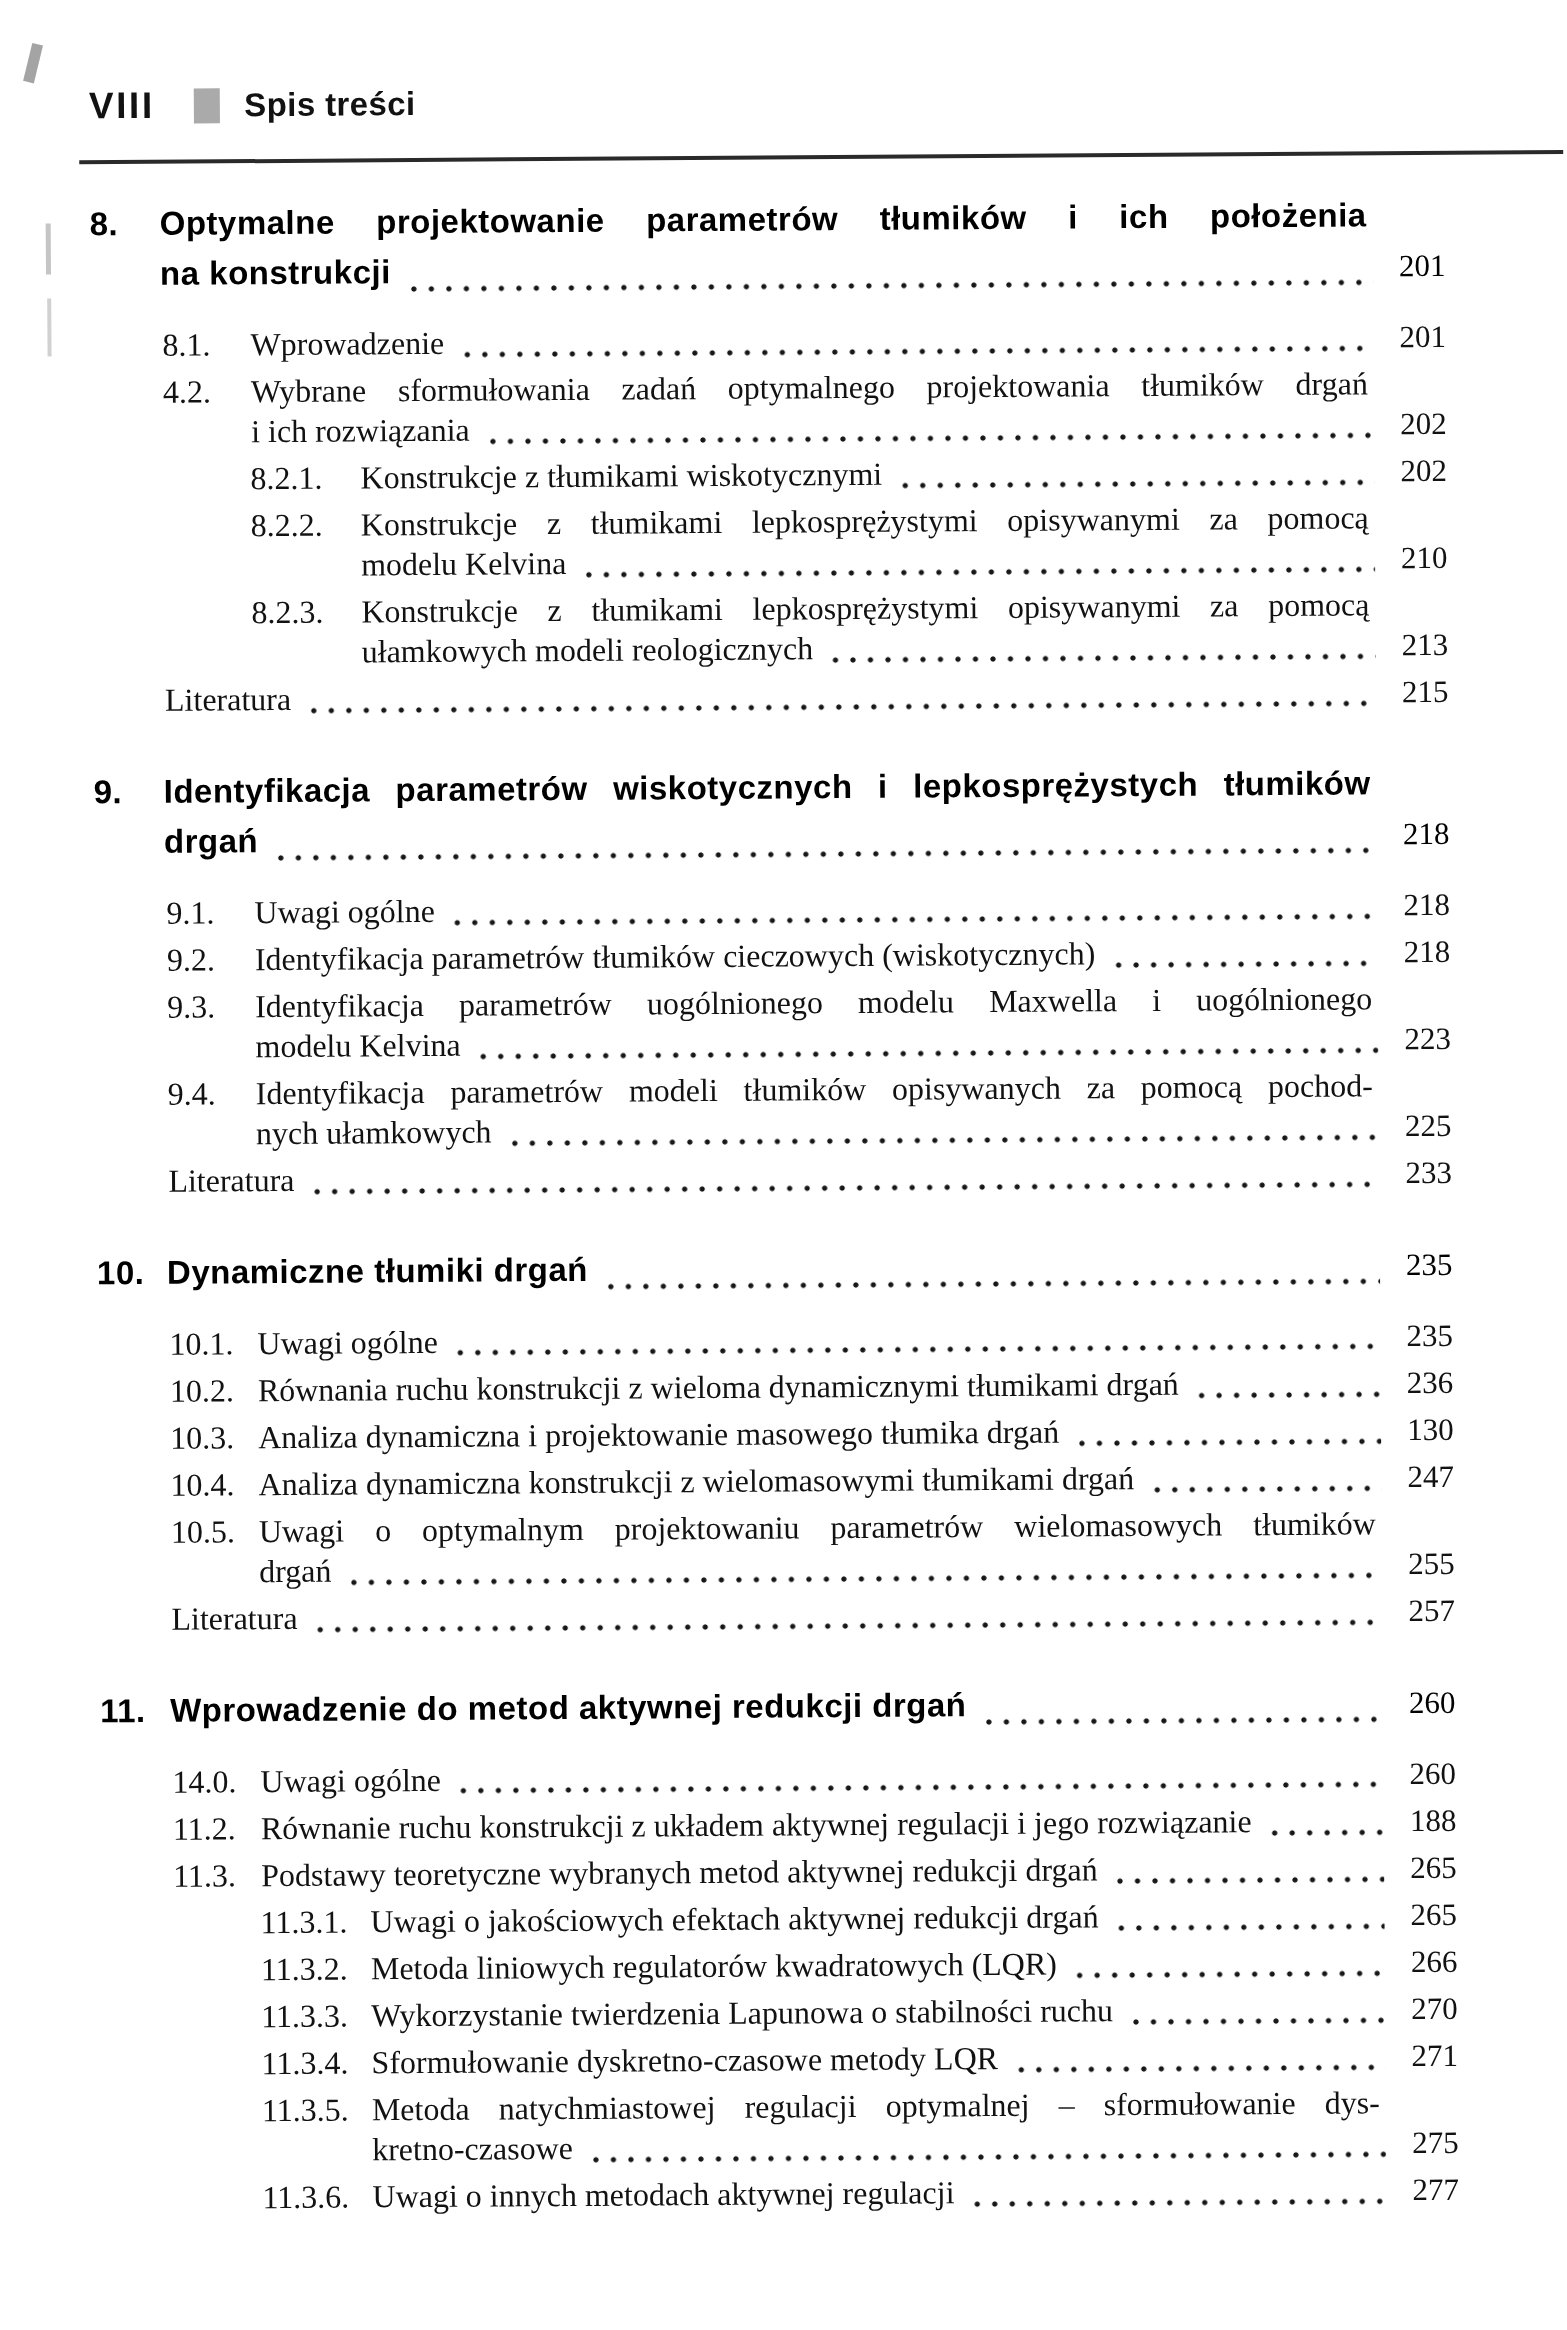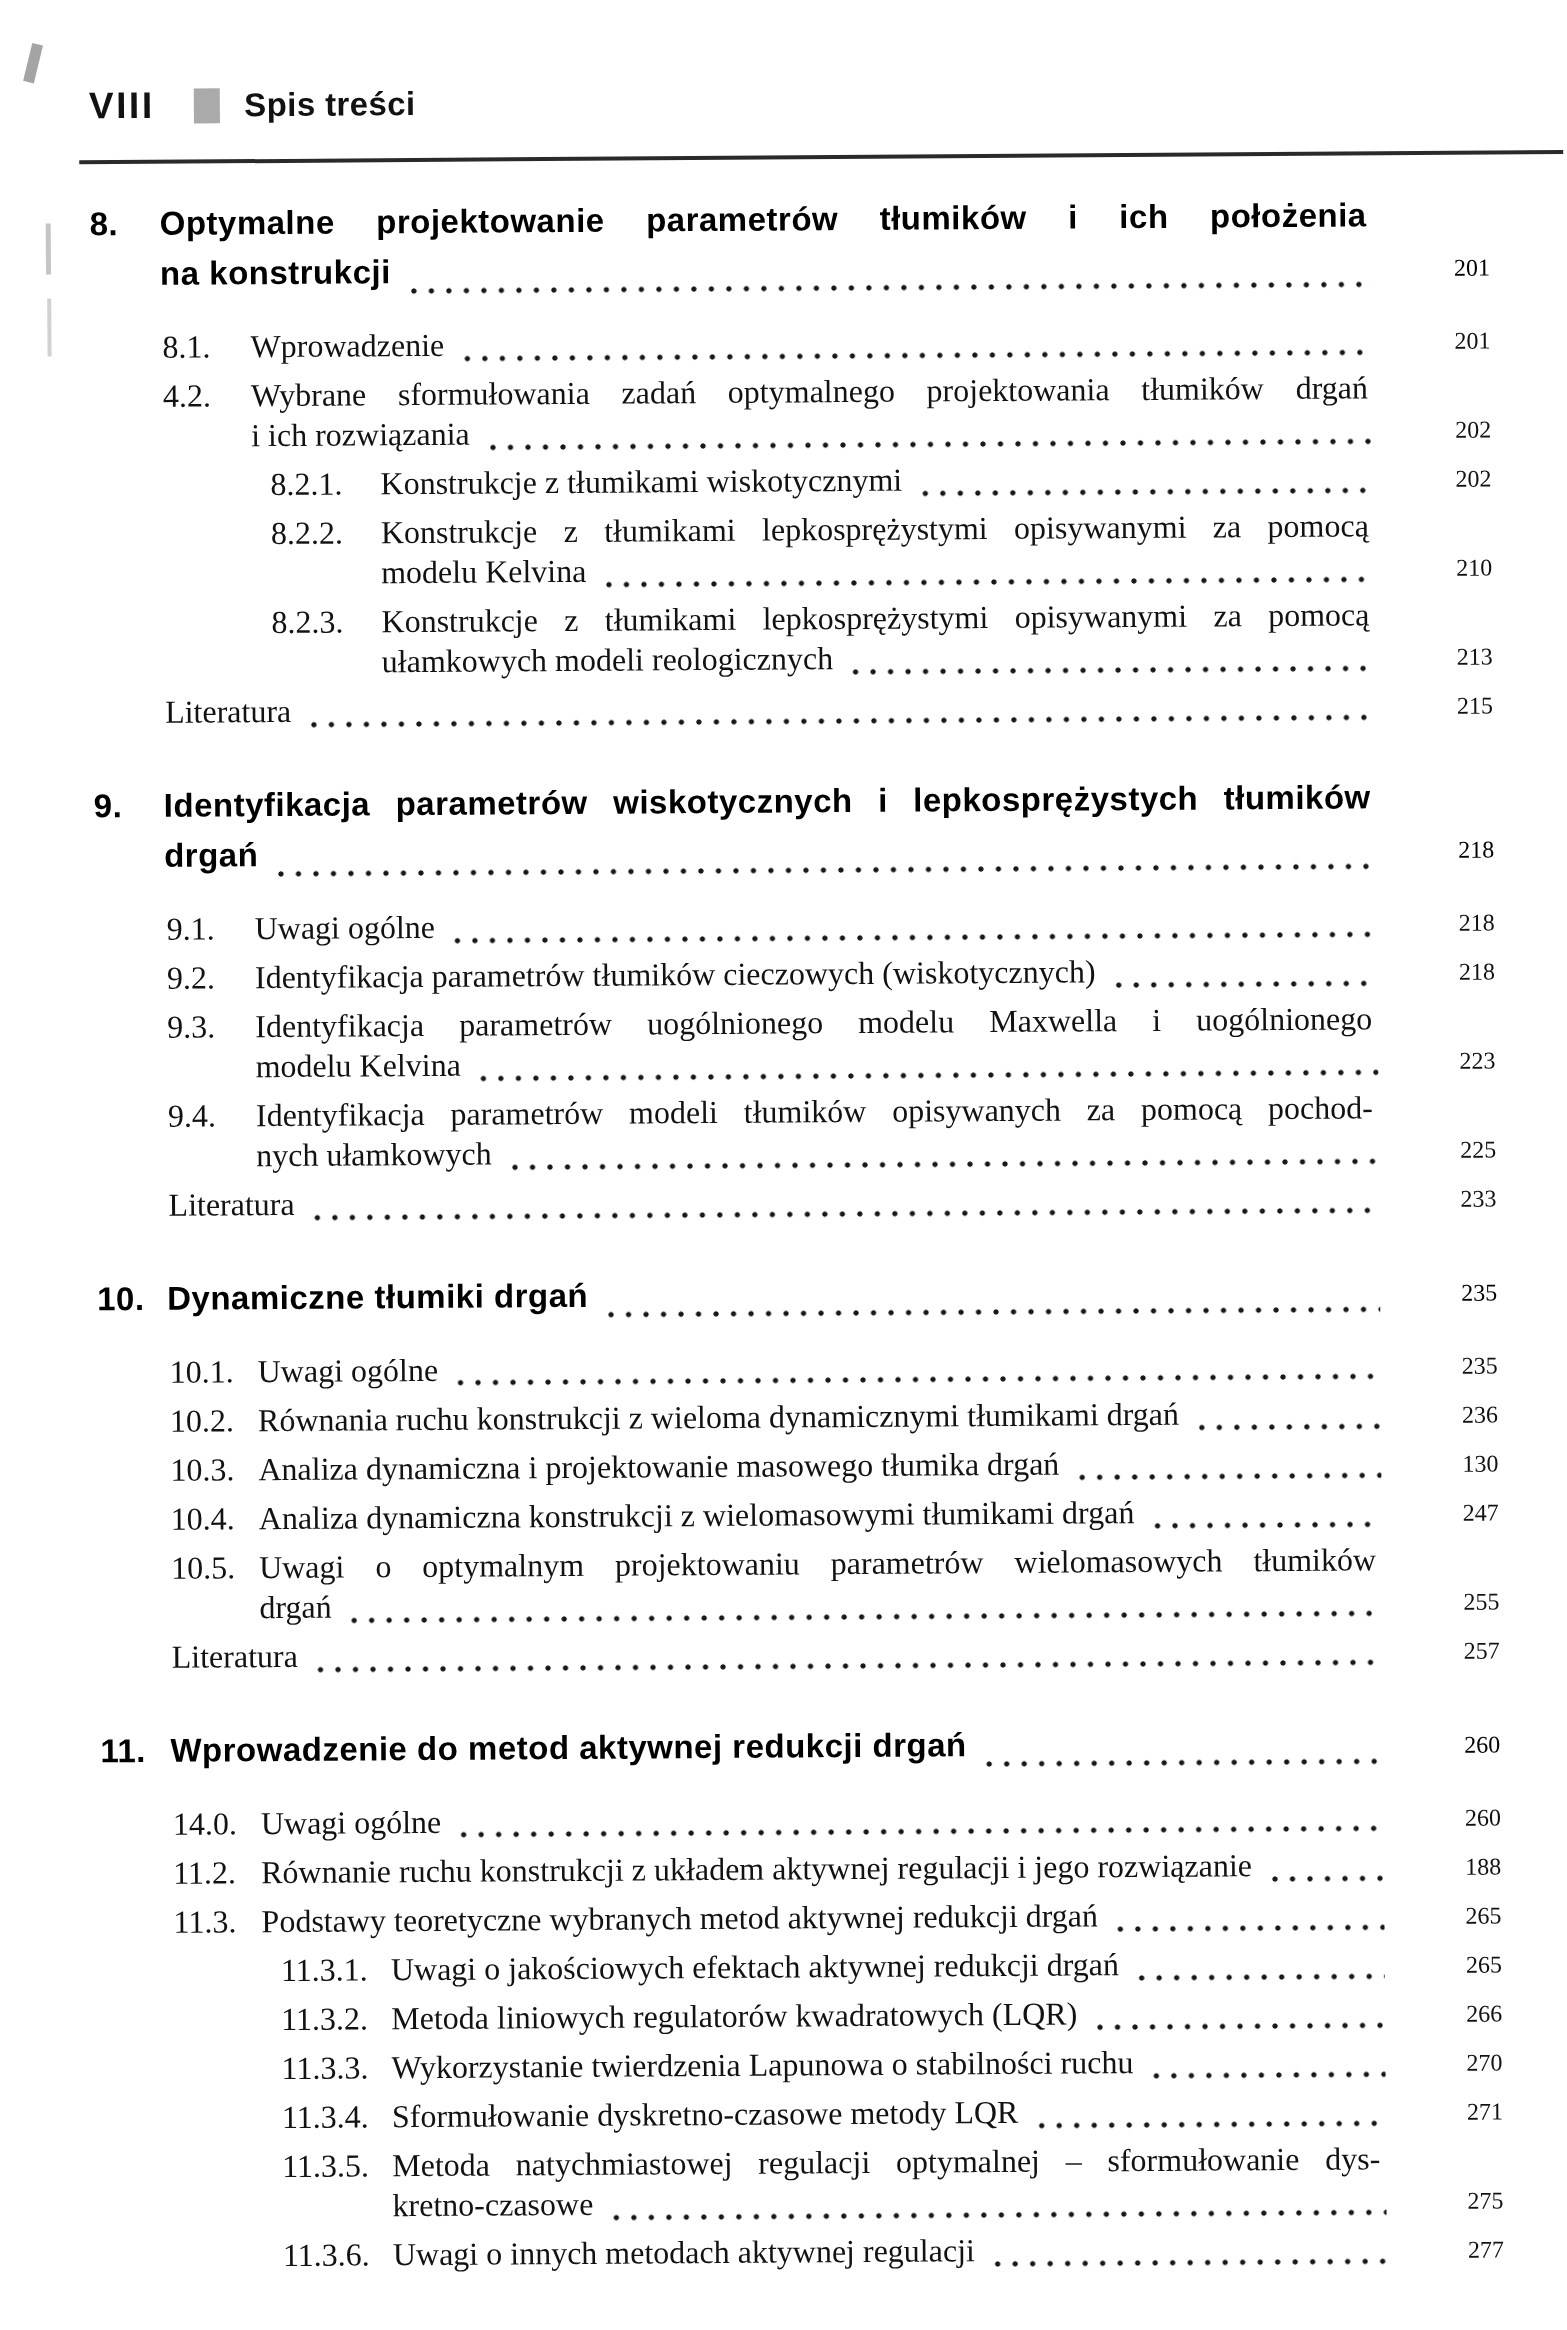--- a/index.html
+++ b/index.html
@@ -38,35 +38,35 @@
   }
   .head .line{line-height:50px;}
   .head .num{flex:0 0 70px;}
   .head .page{font-family:"Liberation Serif",serif;font-weight:400;letter-spacing:0;}
 
   .lvl1 .line,.lvl2 .line,.lvl1,.lvl2{font-size:32px;}
   .lvl1 .line,.lvl2 .line{line-height:40px;}
   .lvl1{padding-left:72px;}
   .lvl1 .num{flex:0 0 88px;}
   .lvl2{padding-left:159px;}
-  .lvl2 .num{flex:0 0 110px;margin-left:20px;}
+  .lvl2 .num{flex:0 0 110px;}
 
   .txt{white-space:nowrap;}
   .jst .txt{
     flex:1 1 auto;margin-right:123px;
     white-space:normal;text-align:justify;text-align-last:justify;
   }
   .last .txt{flex:0 1 auto;min-width:0;overflow:hidden;}
   .fill{
     flex:1 0 12.3px;align-self:flex-end;height:8px;
     margin:0 26px 5.3px 14px;
     background-image:radial-gradient(circle,#171717 2.2px,rgba(0,0,0,0) 3px);
     background-size:17.5px 8px;background-repeat:repeat-x;background-position:left bottom;
   }
-  .page{flex:0 0 91px;text-align:right;font-size:24px;}
+  .page{flex:0 0 91px;text-align:left;font-size:31px;}
 
   
   .smudge{position:absolute;background:#5a5a5a;}
   .sm1{left:32px;top:39px;width:11.4px;height:39px;opacity:.55;transform:rotate(14deg);}
   .sm2{left:49px;top:219px;width:5.3px;height:51px;opacity:.35;}
   .sm3{left:50px;top:294px;width:4.4px;height:58px;opacity:.28;}
 </style>
 </head>
 <body>
 

